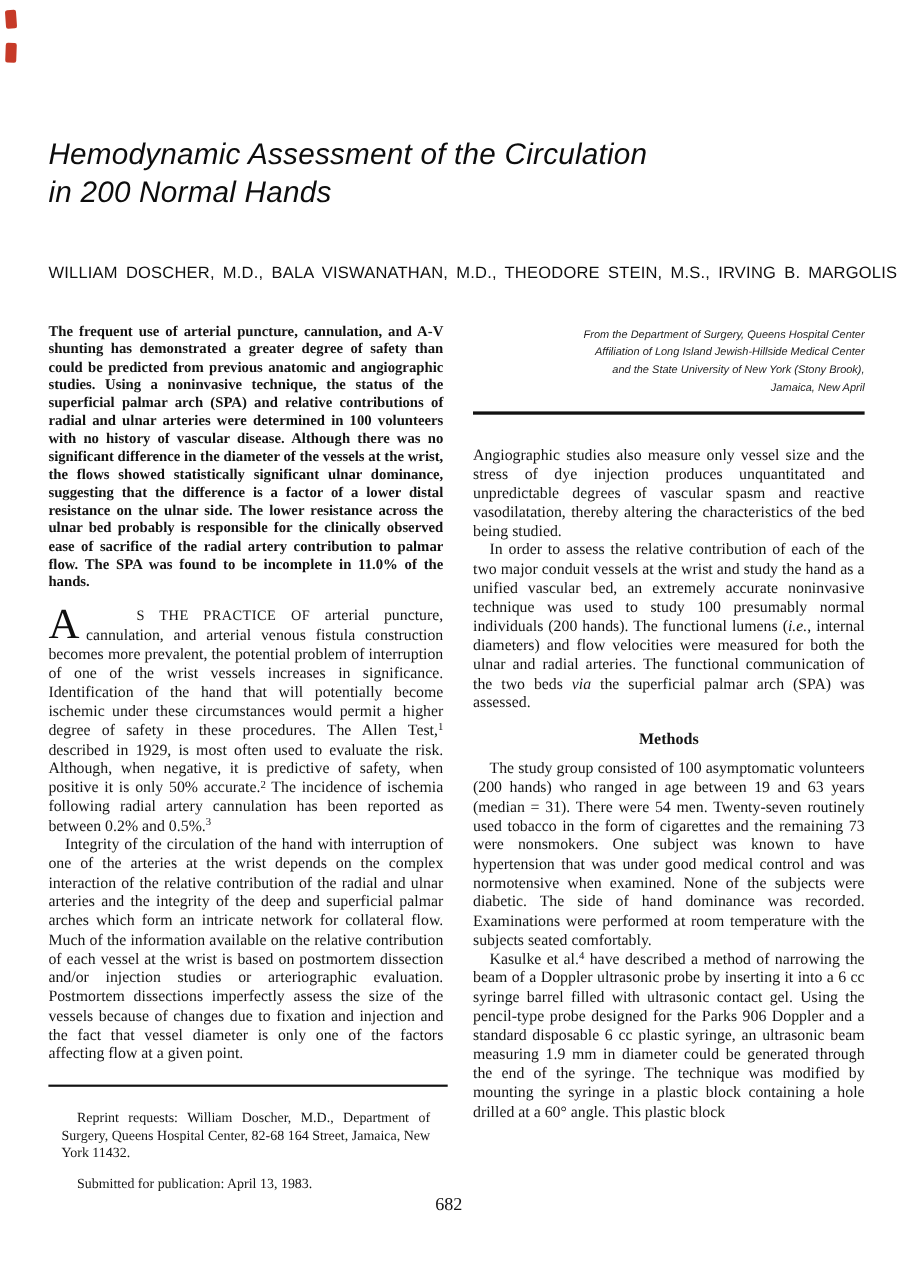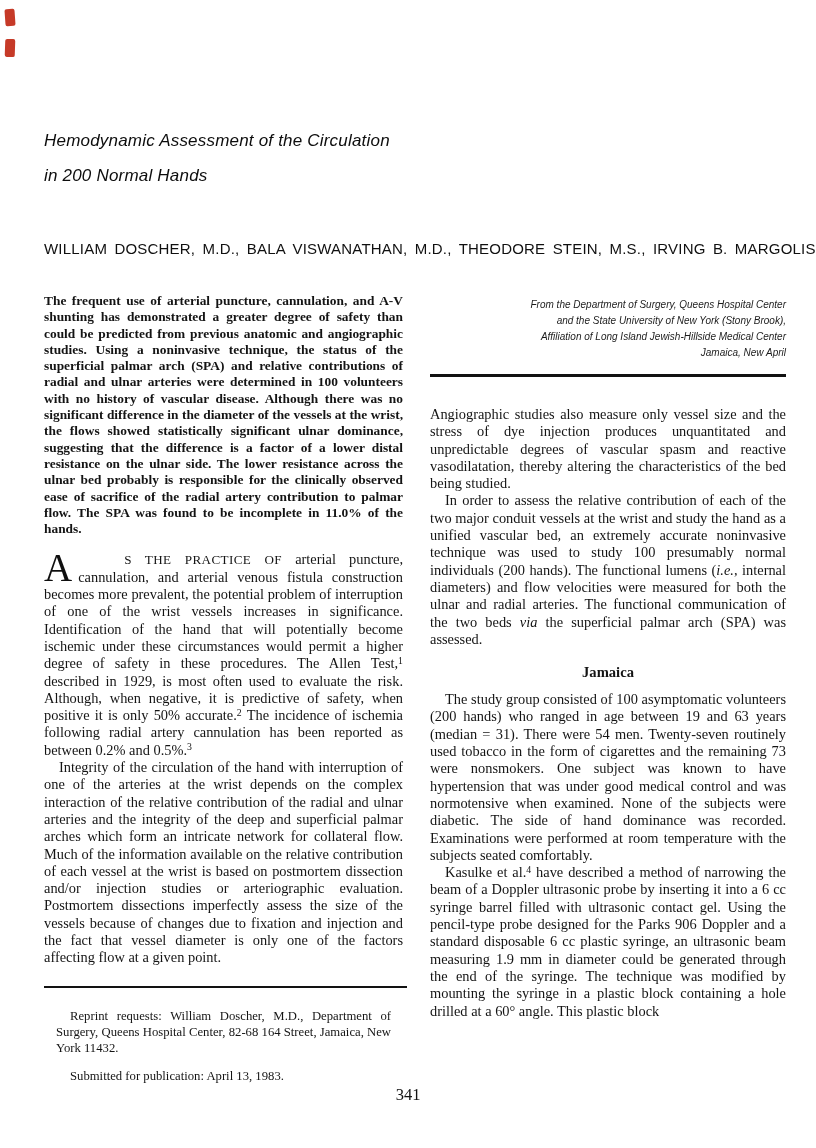--- a/index.html
+++ b/index.html
@@ -16,21 +16,21 @@
   
   .red-mark { position: absolute; border-radius: 2px; }
   .red-mark.m1 { left: 5px; top: 9px;  width: 10px; height: 17px; transform: rotate(-4deg); }
   .red-mark.m2 { left: 5px; top: 39px; width: 10px; height: 18px; transform: rotate(2deg); }
 
   
   .title {
     position: absolute; left: 44px; top: 123px;
     font-family: "Liberation Sans", sans-serif;
     font-style: italic; font-weight: 400;
-    font-size: 17px; line-height: 35px;
+    font-size: 27px; line-height: 35px;
     letter-spacing: 0.2px; color: #0d0d0d;
     white-space: nowrap;
   }
 
   .authors {
     position: absolute; left: 44px; top: 240px; width: 740px;
     font-family: "Liberation Sans", sans-serif;
     font-size: 15px; letter-spacing: 0.2px; word-spacing: 3px;
     color: #101010; white-space: nowrap;
   }
@@ -105,38 +105,38 @@
     <p class="body-text intro">
       <span class="dropcap">A</span><span><span class="sc">S THE PRACTICE OF</span> arterial puncture, cannulation, and arterial venous fistula construction becomes more prevalent, the potential problem of interruption of one of the wrist vessels increases in significance. Identification of the hand that will potentially become ischemic under these circumstances would permit a higher degree of safety in these procedures. The Allen Test,<sup>1</sup> described in 1929, is most often used to evaluate the risk. Although, when negative, it is predictive of safety, when positive it is only 50% accurate.<sup>2</sup> The incidence of ischemia following radial artery cannulation has been reported as between 0.2% and 0.5%.<sup>3</sup></span>
     </p>
 
     <p class="body-text indent">Integrity of the circulation of the hand with interruption of one of the arteries at the wrist depends on the complex interaction of the relative contribution of the radial and ulnar arteries and the integrity of the deep and superficial palmar arches which form an intricate network for collateral flow. Much of the information available on the relative contribution of each vessel at the wrist is based on postmortem dissection and/or injection studies or arteriographic evaluation. Postmortem dissections imperfectly assess the size of the vessels because of changes due to fixation and injection and the fact that vessel diameter is only one of the factors affecting flow at a given point.</p>
   </div>
 
   <div class="col-right">
     <div class="affiliation">
       <div>From the Department of Surgery, Queens Hospital Center</div>
+      <div>Affiliation of Long Island Jewish-Hillside Medical Center</div>
       <div>and the State University of New York (Stony Brook),</div>
-      <div>Affiliation of Long Island Jewish-Hillside Medical Center</div>
       <div>Jamaica, New April</div>
     </div>
 
     <div class="right-rule"></div>
 
     <div class="right-body">
       <p class="body-text">Angiographic studies also measure only vessel size and the stress of dye injection produces unquantitated and unpredictable degrees of vascular spasm and reactive vasodilatation, thereby altering the characteristics of the bed being studied.</p>
       <p class="body-text indent">In order to assess the relative contribution of each of the two major conduit vessels at the wrist and study the hand as a unified vascular bed, an extremely accurate noninvasive technique was used to study 100 presumably normal individuals (200 hands). The functional lumens (<i>i.e.</i>, internal diameters) and flow velocities were measured for both the ulnar and radial arteries. The functional communication of the two beds <i>via</i> the superficial palmar arch (SPA) was assessed.</p>
-      <p class="methods-heading">Jamaica</p>
+      <p class="methods-heading">Methods</p>
       <p class="body-text indent">The study group consisted of 100 asymptomatic volunteers (200 hands) who ranged in age between 19 and 63 years (median = 31). There were 54 men. Twenty-seven routinely used tobacco in the form of cigarettes and the remaining 73 were nonsmokers. One subject was known to have hypertension that was under good medical control and was normotensive when examined. None of the subjects were diabetic. The side of hand dominance was recorded. Examinations were performed at room temperature with the subjects seated comfortably.</p>
       <p class="body-text indent">Kasulke et al.<sup>4</sup> have described a method of narrowing the beam of a Doppler ultrasonic probe by inserting it into a 6 cc syringe barrel filled with ultrasonic contact gel. Using the pencil-type probe designed for the Parks 906 Doppler and a standard disposable 6 cc plastic syringe, an ultrasonic beam measuring 1.9 mm in diameter could be generated through the end of the syringe. The technique was modified by mounting the syringe in a plastic block containing a hole drilled at a 60° angle. This plastic block</p>
     </div>
   </div>
 
   <div class="left-rule"></div>
 
   <div class="footnote">
     <p>Reprint requests: William Doscher, M.D., Department of Surgery, Queens Hospital Center, 82-68 164 Street, Jamaica, New York 11432.</p>
     <p>Submitted for publication: April 13, 1983.</p>
   </div>
 
-  <div class="page-number">341</div>
+  <div class="page-number">682</div>
 
 </div>
 
 </body></html>

